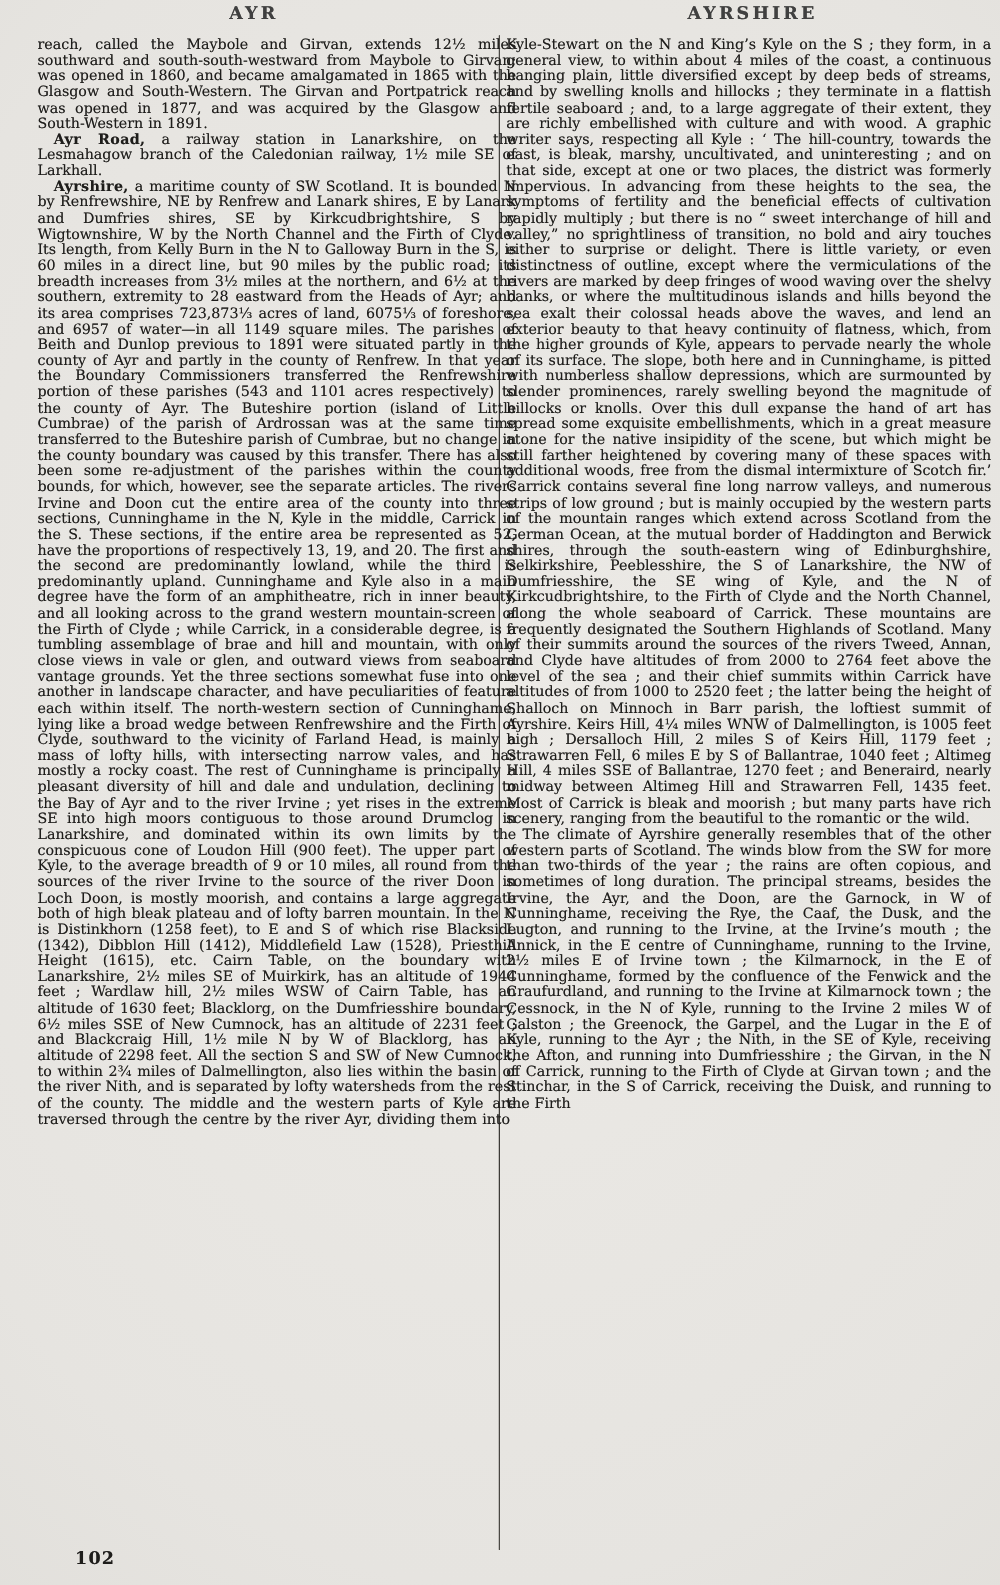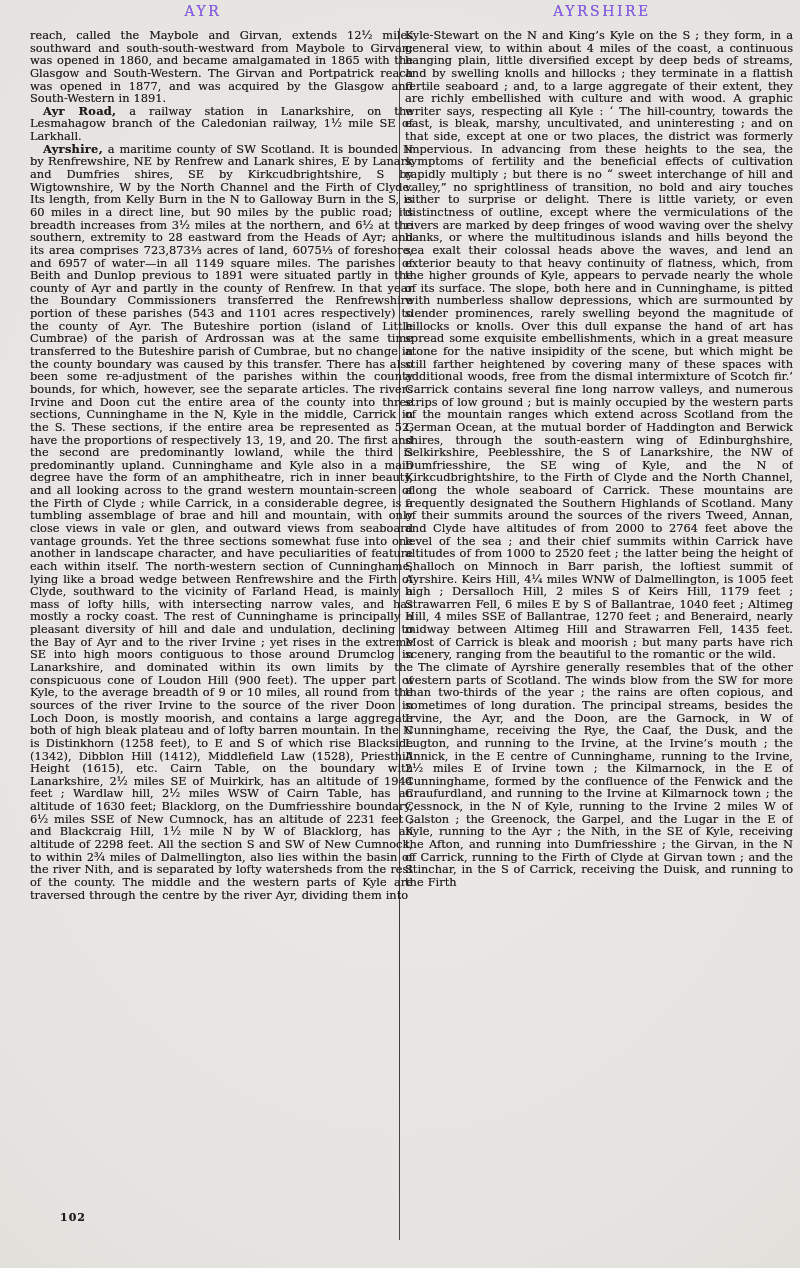--- a/index.html
+++ b/index.html
@@ -13,24 +13,24 @@
     position: relative;
     background:
       radial-gradient(ellipse 120% 100% at 50% 45%, #eceae6 0%, #e6e4e0 55%, #dddbd6 88%, #d3d1cc 100%);
     font-family: "DejaVu Serif", "Liberation Serif", serif;
     color: #1e1d1b;
   }
   .running-head {
     position: absolute;
     top: 3px;
     font-size: 14px;
-    font-weight: normal;
+    font-weight: bold;
     letter-spacing: 2.5px;
     text-align: center;
-    color: #8b5cf6;
+    color: #404040;
     text-shadow: 0 0 0.5px rgba(20,20,20,0.55);
   }
   #head-left  { left: 10px;  width: 386px; }
   #head-right { left: 407px; width: 390px; }
 
   .column {
     position: absolute;
     top: 29px;
     height: 1214px;
     overflow: hidden;
@@ -57,22 +57,22 @@
     top: 28px;
     left: 398.5px;
     width: 1.7px;
     height: 1212px;
     background: linear-gradient(#4a4844, #333230 30%, #3a3834 70%, #4a4844);
     border-radius: 1px;
   }
   .page-number {
     position: absolute;
     left: 60px;
-    top: 1211px;
-    font-size: 11px;
+    top: 1239px;
+    font-size: 14px;
     font-weight: bold;
     letter-spacing: 1px;
     text-shadow: 0 0 0.5px rgba(25,24,22,0.55);
     text-align: right;
   }
 </style>
 </head>
 <body>
 
 <div id="head-left" class="running-head">AYR</div>

